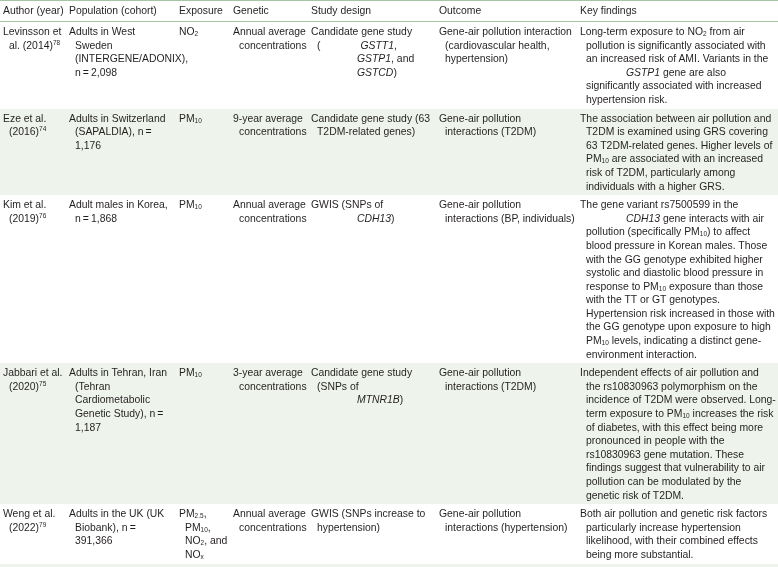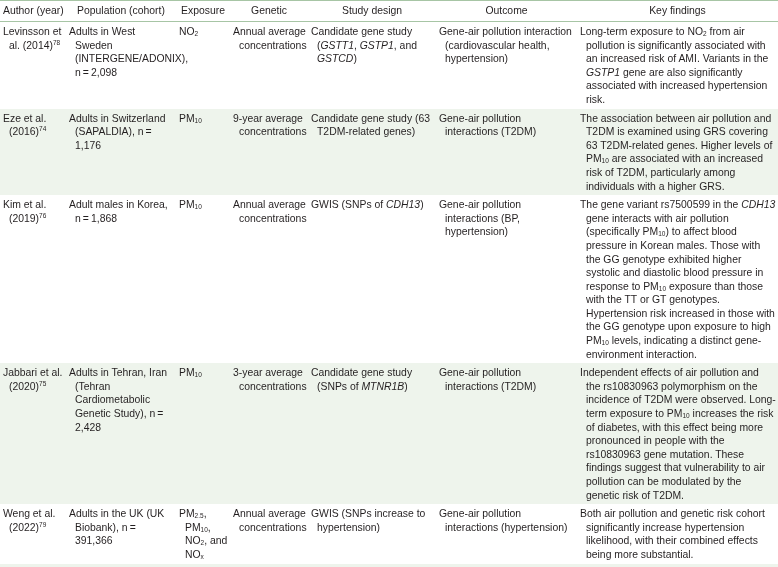--- a/index.html
+++ b/index.html
@@ -17,34 +17,34 @@
   }
   table.main col.c1 { width: 66px; }
   table.main col.c2 { width: 110px; }
   table.main col.c3 { width: 54px; }
   table.main col.c4 { width: 78px; }
   table.main col.c5 { width: 128px; }
   table.main col.c6 { width: 141px; }
   table.main col.c7 { width: 201px; }
   thead tr { border-top: 1.5px solid #a7c5a5; border-bottom: 1.5px solid #a7c5a5; }
   th {
-    font-weight: normal; text-align: center; padding: 3px 3px 3px 3px;
+    font-weight: normal; text-align: left; padding: 3px 3px 3px 3px;
     height: 14px; white-space: nowrap; margin-left: 24px;
   }
   td {
     vertical-align: top;
     padding: 3px 2px 2px 3px;
   }
   td .cell { padding-left: 6px; text-indent: -6px; }
   tbody tr.alt { background: #eef4ec; }
   tbody tr.last { border-bottom: 1.5px solid #a7c5a5; }
   sub, sup { font-size: 6.5px; line-height: 0; }
   sub { vertical-align: -1px; }
   sup { vertical-align: 4px; }
-  i { font-style: italic; }
+  i { font-style: italic; margin-left: 40px; }
   
   tr.r1 td { height: 56px; }
   tr.r2 td { height: 60px; }
   tr.r3 td { height: 117px; }
   tr.r4 td { height: 119px; }
   tr.r5 td { height: 38px; }
   tr.r6 td { height: 86px; }
 </style>
 </head>
 <body>
@@ -127,32 +127,32 @@
         <td>
           <div class="cell">PM<sub>10</sub></div>
         </td>
         <td>
           <div class="cell">Annual average concentrations</div>
         </td>
         <td>
           <div class="cell">GWIS (SNPs of <i>CDH13</i>)</div>
         </td>
         <td>
-          <div class="cell">Gene-air pollution interactions (BP, hypertension)</div>
+          <div class="cell">Gene-air pollution interactions (BP, individuals)</div>
         </td>
         <td>
           <div class="cell">The gene variant rs7500599 in the <i>CDH13</i> gene interacts with air pollution (specifically PM<sub>10</sub>) to affect blood pressure in Korean males. Those with the GG genotype exhibited higher systolic and diastolic blood pressure in response to PM<sub>10</sub> exposure than those with the TT or GT genotypes. Hypertension risk increased in those with the GG genotype upon exposure to high PM<sub>10</sub> levels, indicating a distinct gene-environment interaction.</div>
         </td>
       </tr>
       <tr class="r4 alt">
         <td>
           <div class="cell">Jabbari et al. (2020)<sup>75</sup></div>
         </td>
         <td>
-          <div class="cell">Adults in Tehran, Iran (Tehran Cardiometabolic Genetic Study), n = 2,428</div>
+          <div class="cell">Adults in Tehran, Iran (Tehran Cardiometabolic Genetic Study), n = 1,187</div>
         </td>
         <td>
           <div class="cell">PM<sub>10</sub></div>
         </td>
         <td>
           <div class="cell">3-year average concentrations</div>
         </td>
         <td>
           <div class="cell">Candidate gene study (SNPs of <i>MTNR1B</i>)</div>
         </td>
@@ -176,21 +176,21 @@
         <td>
           <div class="cell">Annual average concentrations</div>
         </td>
         <td>
           <div class="cell">GWIS (SNPs increase to hypertension)</div>
         </td>
         <td>
           <div class="cell">Gene-air pollution interactions (hypertension)</div>
         </td>
         <td>
-          <div class="cell">Both air pollution and genetic risk cohort significantly increase hypertension likelihood, with their combined effects being more substantial.</div>
+          <div class="cell">Both air pollution and genetic risk factors particularly increase hypertension likelihood, with their combined effects being more substantial.</div>
         </td>
       </tr>
       <tr class="r6 alt last">
         <td>
           <div class="cell">Kim et al. (2023)</div>
         </td>
         <td>
           <div class="cell">Adult males in Korea, n = 1,868</div>
         </td>
         <td>

